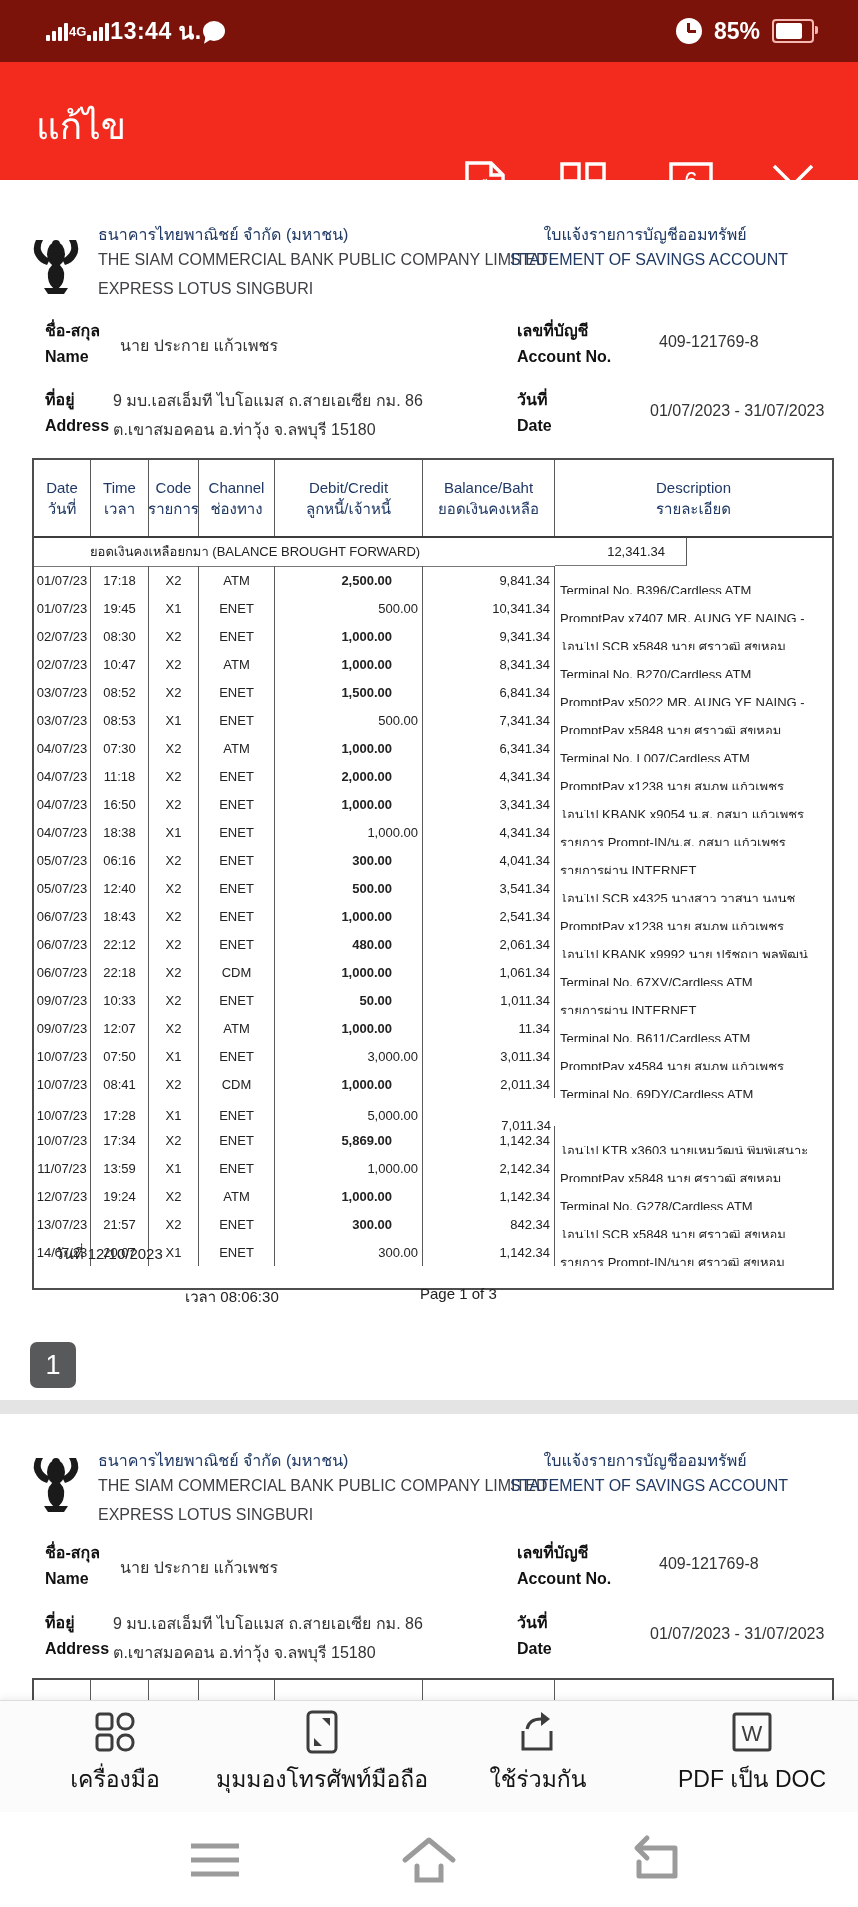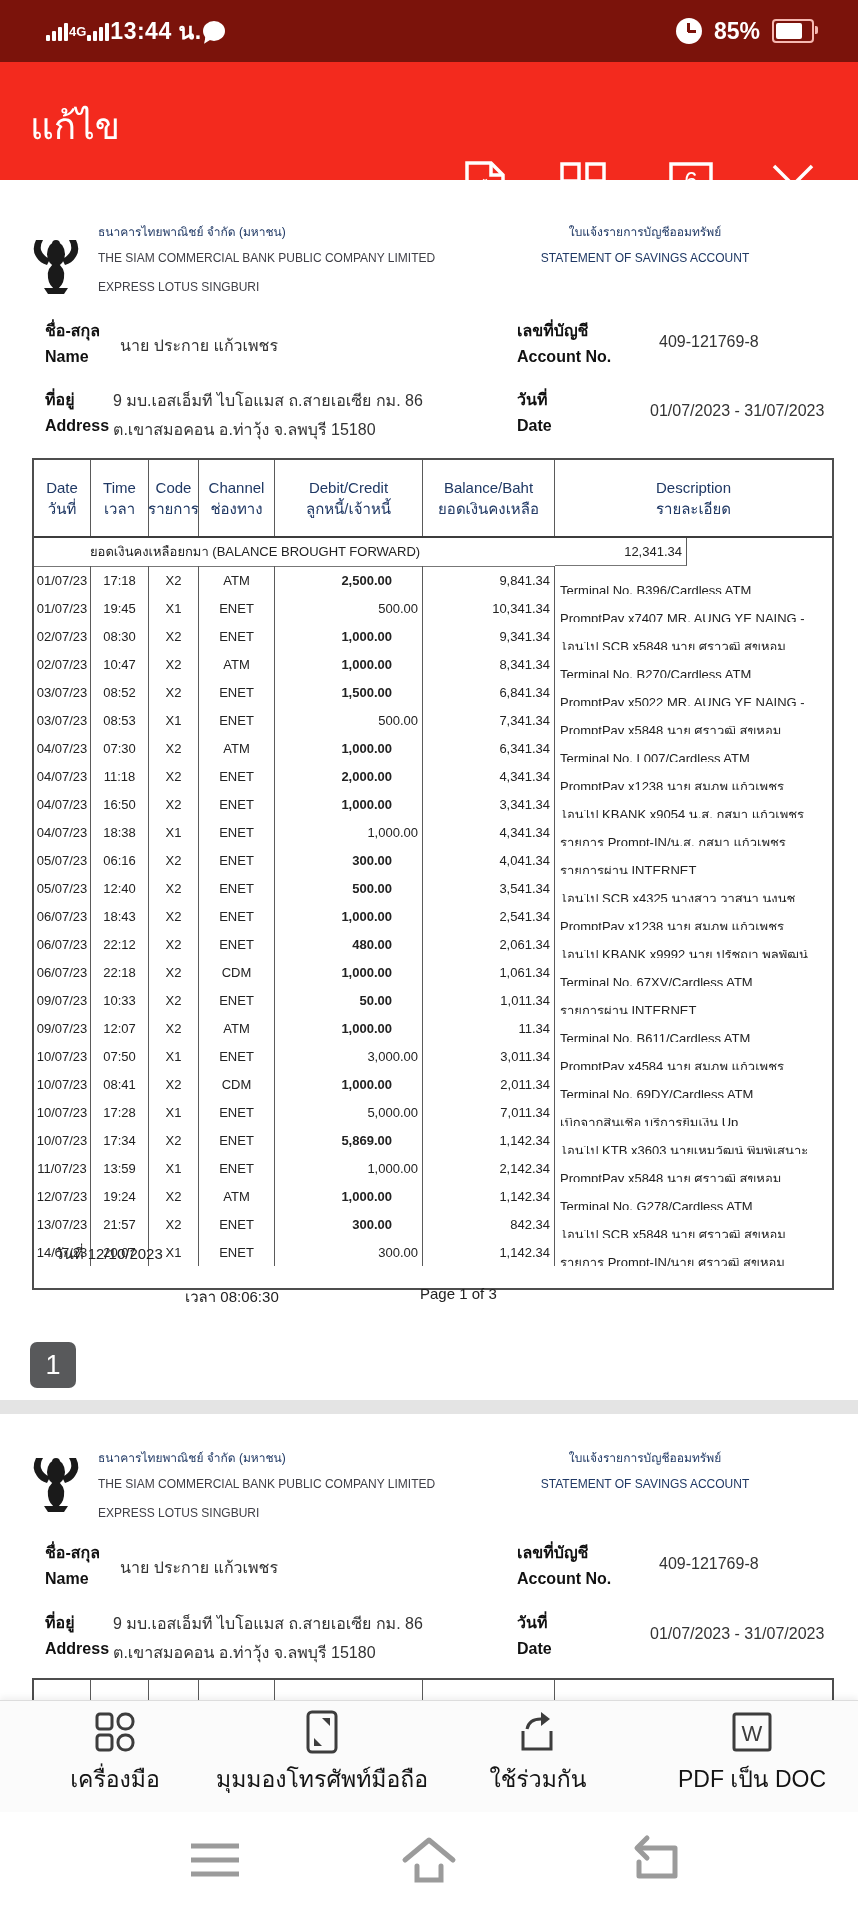--- a/index.html
+++ b/index.html
@@ -19,47 +19,47 @@
   .bubble:after{content:"";position:absolute;left:2px;bottom:-4px;border:5px solid transparent;border-top-color:#fff;border-left-color:#fff;transform:rotate(12deg);}
   .clock{width:26px;height:26px;background:#fff;border-radius:50%;position:relative;}
   .clock:before{content:"";position:absolute;left:11px;top:5px;width:3px;height:9px;background:#7B130B;}
   .clock:after{content:"";position:absolute;left:12px;top:12px;width:8px;height:3px;background:#7B130B;}
   .batt{width:38px;height:20px;border:2px solid #f6b9b2;border-radius:4px;position:relative;}
   .batt i{position:absolute;left:2px;top:2px;bottom:2px;width:26px;background:#fff;border-radius:2px;}
   .batt:after{content:"";position:absolute;right:-6px;top:5px;width:3px;height:8px;background:#f6b9b2;border-radius:0 2px 2px 0;}
 
   
   .app-header{position:absolute;left:0;top:62px;width:858px;height:118px;background:#F32A1E;color:#fff;}
-  .app-title{position:absolute;left:30px;top:34px;font-size:37px;color:#fff;}
+  .app-title{position:absolute;left:36px;top:34px;font-size:37px;color:#fff;}
   .hicon{position:absolute;top:98px;width:46px;height:46px;}
   .hicon svg{display:block;}
 
   
   .page{position:absolute;left:0;width:858px;background:#fff;}
   .page1{top:180px;height:1220px;}
   .page-gap{position:absolute;left:0;top:1400px;width:858px;height:14px;background:#e4e4e4;}
   .page2{top:1414px;height:286px;overflow:hidden;}
 
   .abs{position:absolute;}
   .navy{color:#1F3864;}
   .dkgray{color:#3f3f46;}
   .lab{font-weight:bold;color:#111;font-size:16px;}
   .val{color:#333;font-size:16px;}
-  .bank-line{font-size:12px;white-space:nowrap;}
+  .bank-line{font-size:16px;white-space:nowrap;}
   .title-block{width:270px;text-align:center;}
 
   
   .stable{position:absolute;left:32px;width:798px;border:2px solid #4d4d4d;background:#fff;}
   .thead{display:grid;grid-template-columns:57px 58px 50px 76px 148px 132px auto;height:76px;border-bottom:2px solid #3c3c3c;}
   .thead>div{border-right:1px solid #5a5a5a;display:flex;flex-direction:column;align-items:center;justify-content:center;gap:4px;}
   .thead>div:last-child{border-right:none;}
   .thead .en,.thead .th{color:#1F3864;font-size:15px;line-height:17px;}
   .bfrow{display:grid;grid-template-columns:521px 132px auto;height:28px;align-items:center;}
   .bf-label{padding-left:56px;font-size:13px;color:#222;border-bottom:1px solid #777;height:100%;display:flex;align-items:center;}
-  .bf-bal{justify-content:flex-end;padding-right:4px;font-size:13px;color:#222;border-right:1px solid #5a5a5a;border-bottom:1px solid #777;height:100%;display:flex;align-items:center;box-sizing:border-box;}
+  .bf-bal{justify-content:flex-end;padding-right:21px;font-size:13px;color:#222;border-right:1px solid #5a5a5a;border-bottom:1px solid #777;height:100%;display:flex;align-items:center;box-sizing:border-box;}
   .trow{display:grid;grid-template-columns:57px 58px 50px 76px 148px 132px auto;height:28px;}
   .trow .c{border-right:1px solid #5a5a5a;display:flex;align-items:center;font-size:13px;color:#222;}
   .trow .c:last-child{border-right:none;margin-top:20px;}
   .c-date,.c-time,.c-code,.c-chan{justify-content:center;}
   .c-dc{justify-content:flex-end;}
   .c-dc .debit{padding-right:30px;font-weight:bold;}
   .c-dc .credit{padding-right:4px;}
   .c-bal{justify-content:flex-end;padding-right:4px;}
   .c-desc{padding-left:5px;font-size:12px;color:#1c1c1c;white-space:nowrap;overflow:hidden;}
   .tpad{height:22px;}
@@ -422,21 +422,20 @@
   </div>
           <div class="trow">
     <div class="c c-date">10/07/23</div>
     <div class="c c-time">17:28</div>
     <div class="c c-code">X1</div>
     <div class="c c-chan">ENET</div>
     <div class="c c-dc">
               <span class="credit">5,000.00</span>
             </div>
     <div class="c c-bal">7,011.34</div>
-    <div class="c c-desc">เบิกจากสินเชื่อ บริการยืมเงิน Up</div>
   </div>
           <div class="trow">
     <div class="c c-date">10/07/23</div>
     <div class="c c-time">17:34</div>
     <div class="c c-code">X2</div>
     <div class="c c-chan">ENET</div>
     <div class="c c-dc">
               <span class="debit">5,869.00</span>
             </div>
     <div class="c c-bal">1,142.34</div>

